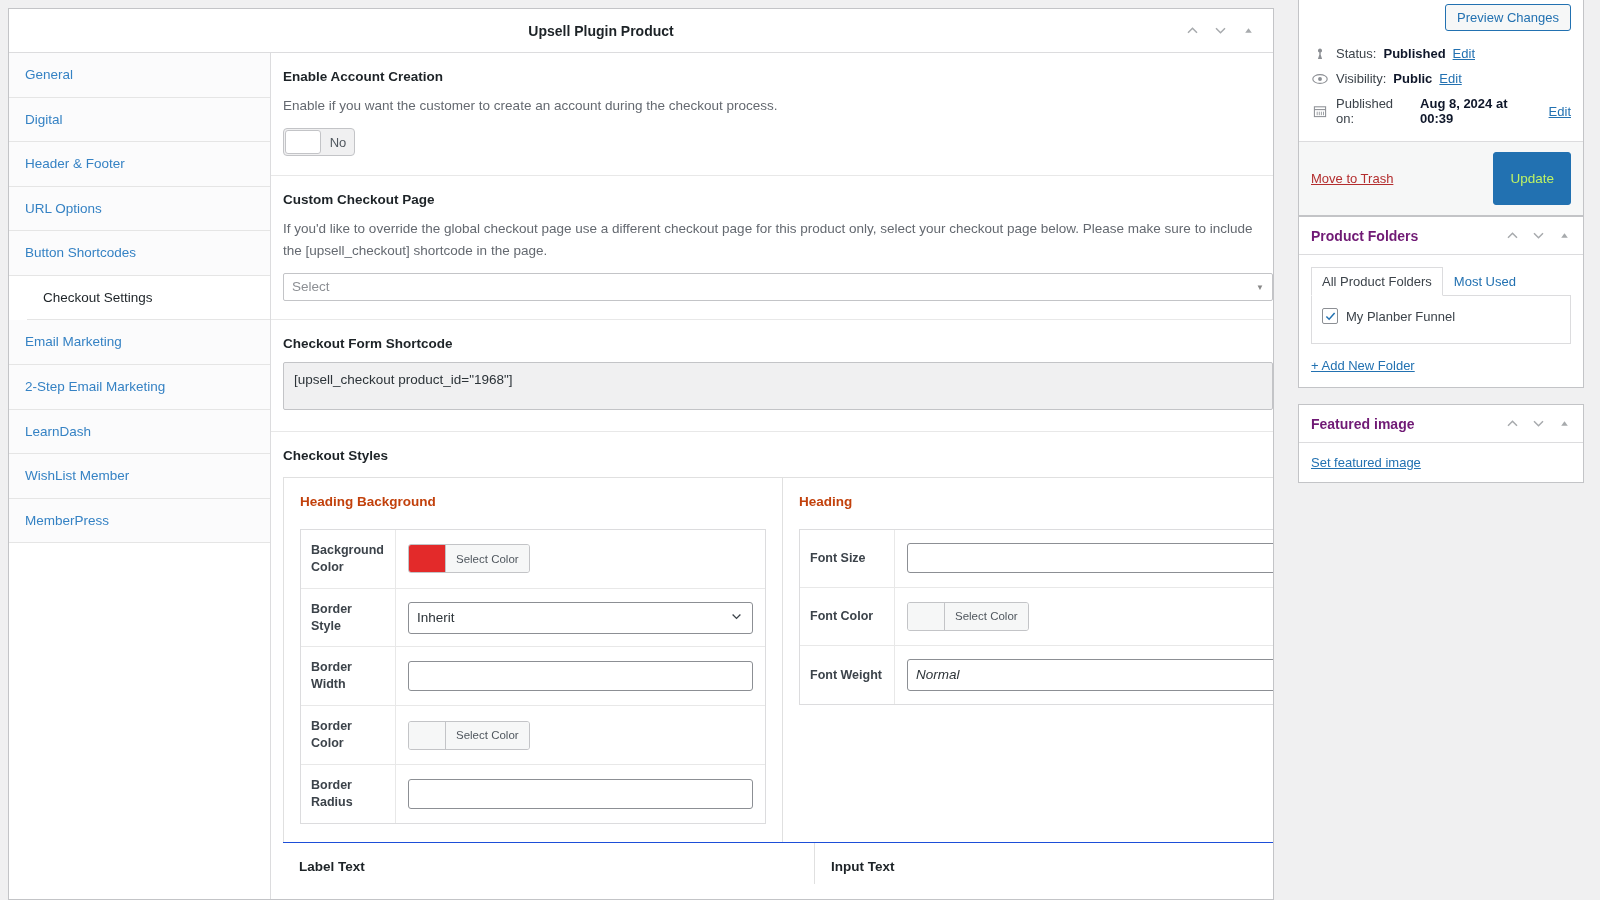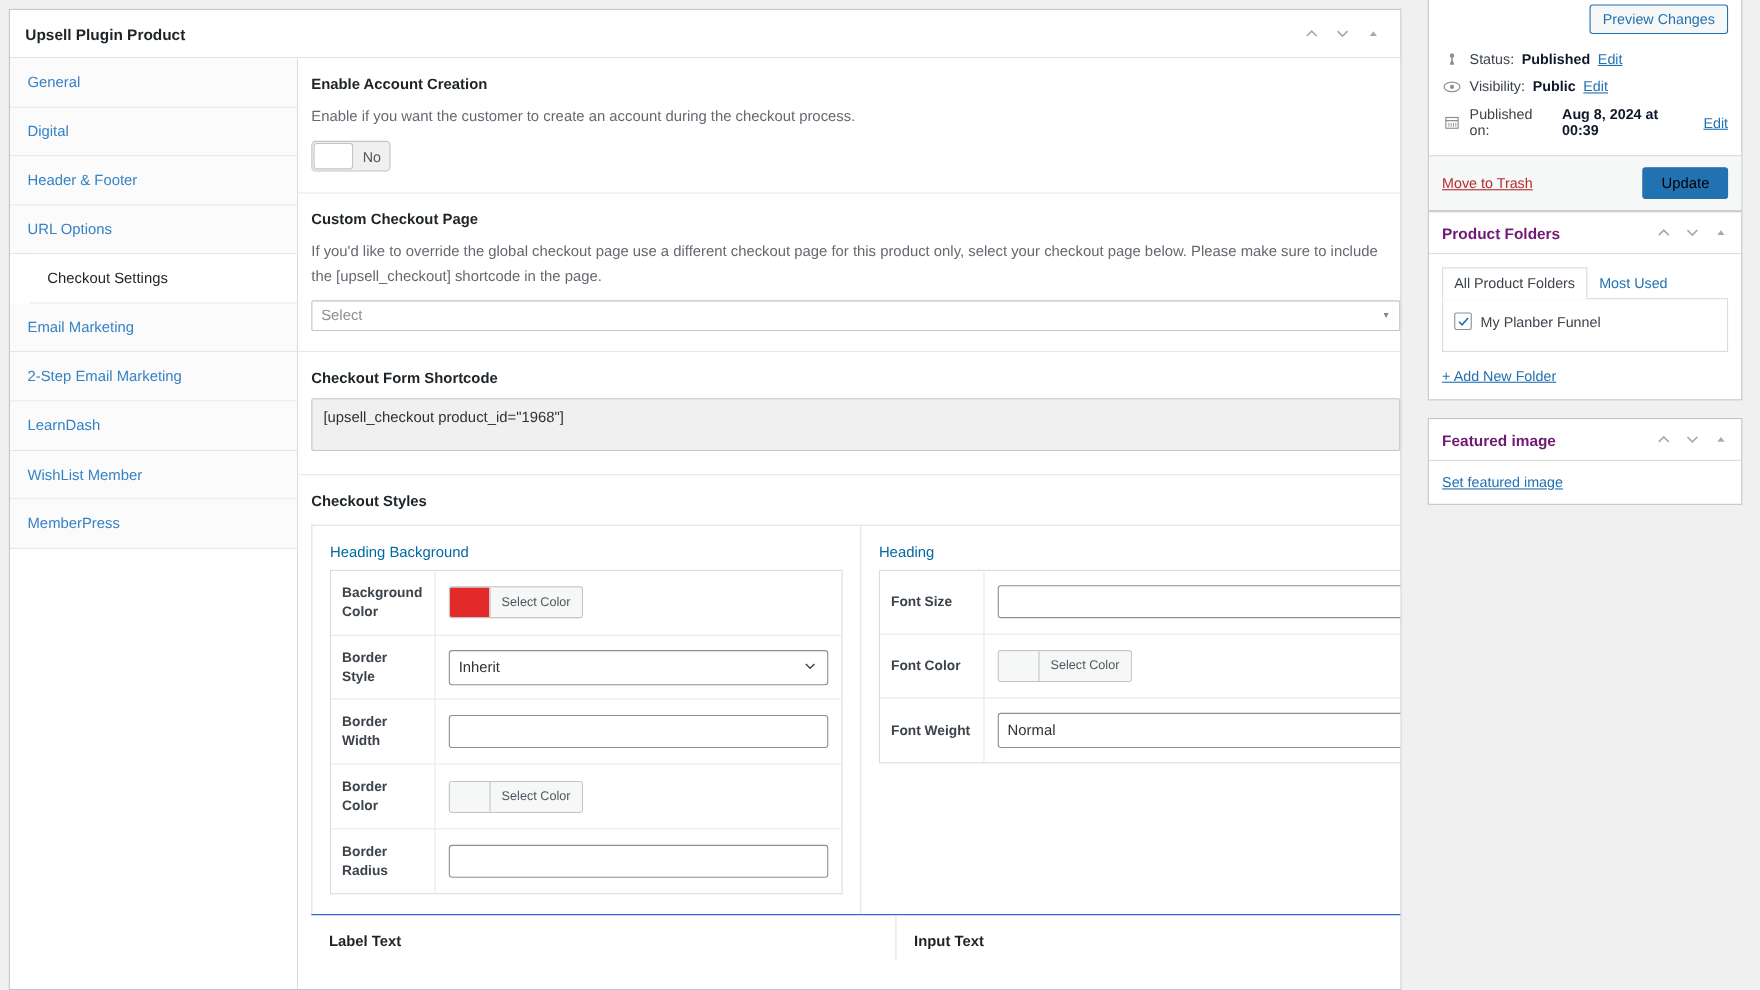--- a/index.html
+++ b/index.html
@@ -19,21 +19,21 @@
   .metabox {
     position: absolute; left: 8px; top: 8px; width: 1266px;
     background: #fff; border: 1px solid #c3c4c7;
     height: 892px; overflow: hidden;
   }
   .metabox-header {
     height: 44px; display: flex; align-items: center;
     padding: 0 12px 0 14px; border-bottom: 1px solid #dcdcde;
     background: #fff;
   }
-  .metabox-title { font-size: 14px; font-weight: bold; color: #1d2327; flex: 1; }
+  .metabox-title { font-size: 14px; font-weight: bold; color: #1d2327; flex: 1; text-align: center; }
   .hdr-actions { display: flex; align-items: center; gap: 2px; }
   .hdr-btn {
     width: 26px; height: 26px; display: flex; align-items: center; justify-content: center;
     color: #a7aaad; cursor: pointer;
   }
   .hdr-btn svg { display: block; }
 
   .metabox-body { display: flex; height: 847px; }
 
   
@@ -73,21 +73,21 @@
     width: 990px; height: 48px; background: #f0f0f1; border: 1px solid #c3c4c7;
     border-radius: 2px; padding: 9px 10px; font-size: 13.5px; color: #2c3338;
     resize: none; font-family: "Liberation Sans", sans-serif; outline: none;
   }
 
   
   .styles-wrap { padding: 16px 18px 0 12px; }
   .styles-grid { display: flex; border: 1px solid #e0e0e0; border-bottom: none; }
   .styles-col { flex: 1; padding: 16px 16px 18px 16px; }
   .styles-col + .styles-col { border-left: 1px solid #e0e0e0; }
-  .sub-title { font-size: 13.5px; font-weight: normal; color: #0369a1; margin-bottom: 9px; }
+  .sub-title { font-size: 13.5px; font-weight: bold; color: #c2410c; margin-bottom: 20px; }
 
   .prop-table { border: 1px solid #dcdcde; }
   .prop-row { display: flex; border-bottom: 1px solid #e8e8e8; min-height: 58px; }
   .prop-row:last-child { border-bottom: none; }
   .prop-name {
     width: 95px; flex: 0 0 95px; padding: 12px 10px; font-size: 12.5px;
     font-weight: bold; color: #3c434a; border-right: 1px solid #e8e8e8;
     display: flex; align-items: center; line-height: 1.35;
   }
   .prop-ctl { flex: 1; padding: 12px 12px; display: flex; align-items: center; }
@@ -107,21 +107,21 @@
     width: 345px; height: 30px; border: 1px solid #8c8f94; border-radius: 3px;
     background: #fff; padding: 0 8px; font-size: 13.5px; color: #2c3338;
     font-family: "Liberation Sans", sans-serif; outline: none;
   }
   .selinput {
     width: 345px; height: 32px; border: 1px solid #8c8f94; border-radius: 3px;
     background: #fff; padding: 0 28px 0 8px; font-size: 13.5px; color: #2c3338;
     position: relative; display: flex; align-items: center; cursor: pointer;
   }
   .selinput .chev { position: absolute; right: 9px; top: 50%; transform: translateY(-50%); color: #3c434a; }
-  .w-heading .txtinput, .w-heading .selinput { width: 409px; }
+  .w-heading .txtinput, .w-heading .selinput { width: 409px; font-style: italic; }
 
   .bottom-labels { display: flex; border-top: 1px solid #1d4ed8; }
   .bottom-labels > div { flex: 1; padding: 16px 16px 10px 16px; font-size: 13.5px; font-weight: bold; color: #1d2327; }
   .bottom-labels > div + div { border-left: 1px solid #e0e0e0; }
 
   
   .side-col { width: 318px; flex: 0 0 318px; background: #f0f0f1; position: relative; padding: 0 16px; }
 
   .side-box { background: #fff; border: 1px solid #c3c4c7; margin-bottom: 16px; }
   .side-box-header {
@@ -144,22 +144,22 @@
   .pub-row { display: flex; align-items: center; gap: 7px; padding: 5px 0; font-size: 13px; color: #3c434a; }
   .pub-icon { width: 18px; color: #8c8f94; display: flex; align-items: center; justify-content: center; flex: 0 0 18px; }
   .pub-row b { color: #0f172a; }
   .lnk { color: #2271b1; text-decoration: underline; cursor: pointer; }
   .pub-footer {
     border-top: 1px solid #dcdcde; background: #f6f7f7;
     padding: 10px 12px; display: flex; align-items: center; justify-content: space-between;
   }
   .trash-link { color: #b32d2e; text-decoration: underline; font-size: 13px; cursor: pointer; }
   .btn-primary {
-    background: #2271b1; border: 1px solid #2271b1; color: #000000;
-    border-radius: 3px; padding: 6px 16px; font-size: 13.5px; cursor: pointer;
+    background: #2271b1; border: 1px solid #2271b1; color: #bef264;
+    border-radius: 3px; padding: 18px 16px; font-size: 13.5px; cursor: pointer;
     font-family: "Liberation Sans", sans-serif;
   }
 
   
   .folders-body { padding: 12px 12px 14px 12px; }
   .tabs { display: flex; border-bottom: 1px solid #dcdcde; position: relative; z-index: 2; }
   .tab {
     padding: 6px 10px; font-size: 13px; color: #2271b1; cursor: pointer;
     border: 1px solid transparent; margin-bottom: -1px;
   }
@@ -210,20 +210,21 @@
         </div>
       </div>
 
       <div class="metabox-body">
 
         <div class="settings-nav">
           <div class="nav-item">General</div>
           <div class="nav-item">Digital</div>
           <div class="nav-item">Header &amp; Footer</div>
           <div class="nav-item">URL Options</div>
+          <div class="nav-item">Button Shortcodes</div>
           <div class="nav-item active">Checkout Settings</div>
           <div class="nav-item">Email Marketing</div>
           <div class="nav-item">2-Step Email Marketing</div>
           <div class="nav-item">LearnDash</div>
           <div class="nav-item">WishList Member</div>
           <div class="nav-item">MemberPress</div>
         </div>
 
         <div class="settings-panel">
 

